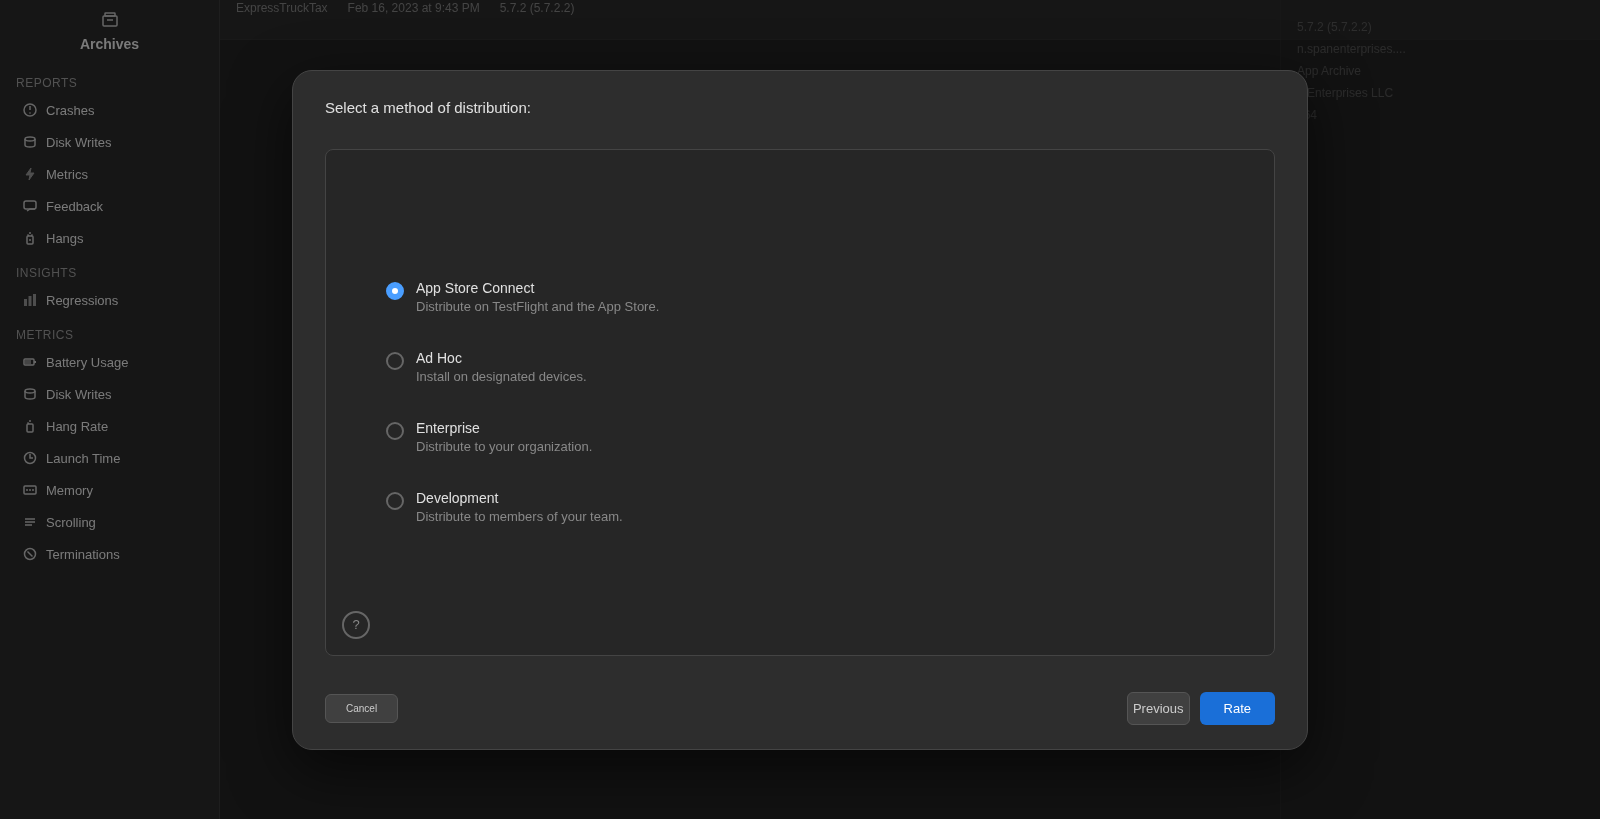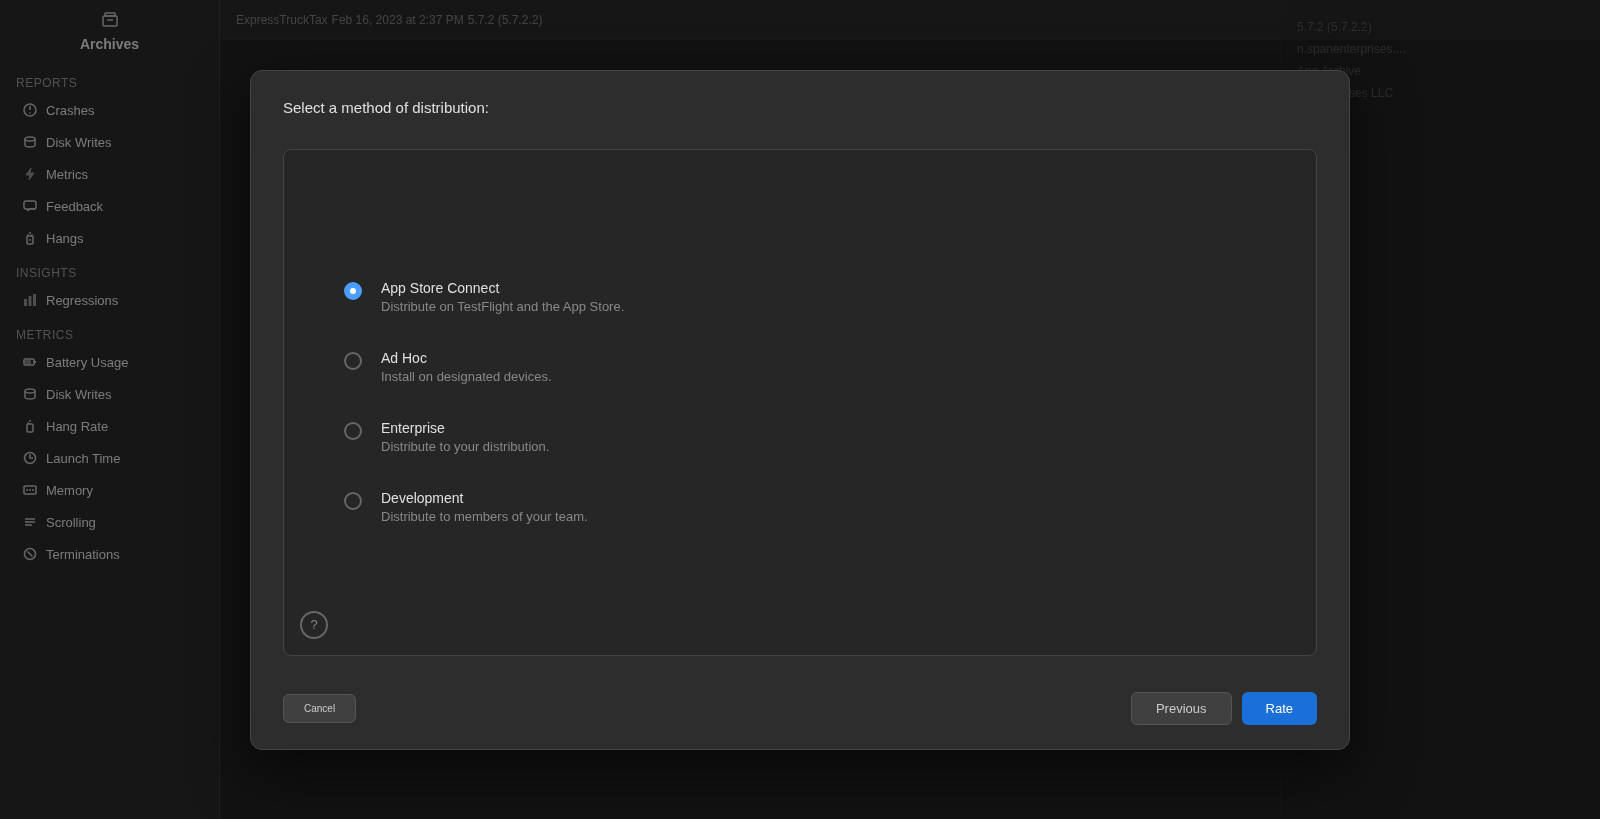--- a/index.html
+++ b/index.html
@@ -73,23 +73,22 @@
       right: 0; bottom: 0;
       background: #1e1e1e;
       opacity: 0.6;
     }
 
     .top-bar {
       height: 40px;
       background: #2a2a2a;
       border-bottom: 1px solid #333;
       display: flex;
-      align-items: center;
-      padding: 9px 16px;
-      gap: 4px;
+      padding: 1px 16px;
+      gap: 20px;
     }
 
     .top-bar-item {
       font-size: 12px;
       color: #aaa;
     }
 
     
     .overlay {
       position: absolute;
@@ -97,22 +96,22 @@
       width: 1600px;
       height: 819px;
       background: rgba(0,0,0,0.4);
       display: flex;
       align-items: center;
       justify-content: center;
     }
 
     .dialog {
       background: #2d2d2d;
-      border-radius: 12px;
-      width: 1100px;
+      border-radius: 20px;
+      width: 1016px;
       min-height: 680px;
       display: flex;
       flex-direction: column;
       box-shadow: 0 20px 60px rgba(0,0,0,0.6);
       border: 1px solid #444;
     }
 
     .dialog-header {
       padding: 28px 32px 16px 32px;
     }
@@ -139,21 +138,21 @@
       display: flex;
       flex-direction: column;
       justify-content: center;
       gap: 36px;
       position: relative;
     }
 
     .option-row {
       display: flex;
       align-items: flex-start;
-      gap: 19px;
+      gap: 12px;
     }
 
     .radio-btn {
       width: 18px;
       height: 18px;
       border-radius: 50%;
       border: 2px solid #666;
       flex-shrink: 0;
       margin-top: 2px;
       cursor: pointer;
@@ -231,21 +230,21 @@
       font-size: 10px;
       cursor: pointer;
     }
 
     .footer-right {
       display: flex;
       gap: 10px;
     }
 
     .btn-previous {
-      padding: 8px 24px;
+      padding: 8px 5px;
       background: #404040;
       border: 1px solid #555;
       border-radius: 6px;
       color: #ccc;
       font-size: 13px;
       cursor: pointer;
     }
 
     .btn-next {
       padding: 8px 24px;
@@ -428,21 +427,21 @@
           <line x1="4.5" y1="4.5" x2="9.5" y2="9.5" stroke="#aaa" stroke-width="1.5"></line>
         </svg>
     </span>
     <span>Terminations</span>
   </div>
 </div>
 
 <div class="main-content">
   <div class="top-bar">
     <span class="top-bar-item">ExpressTruckTax</span>
-    <span class="top-bar-item">Feb 16, 2023 at 2:37 PM</span>
+    <span class="top-bar-item">Feb 16, 2023 at 9:43 PM</span>
     <span class="top-bar-item">5.7.2 (5.7.2.2)</span>
   </div>
 
   <div class="right-panel">
     <div class="right-panel-item">5.7.2 (5.7.2.2)</div>
     <div class="right-panel-item">n.spanenterprises....</div>
     <div class="right-panel-item">App Archive</div>
     <div class="right-panel-item">n Enterprises LLC</div>
     <div class="right-panel-item">n64</div>
   </div>
@@ -470,21 +469,21 @@
           <div class="option-text">
             <span class="option-label">Ad Hoc</span>
             <span class="option-desc">Install on designated devices.</span>
           </div>
         </div>
 
         <div class="option-row">
           <div class="radio-btn unselected"></div>
           <div class="option-text">
             <span class="option-label">Enterprise</span>
-            <span class="option-desc">Distribute to your distribution.</span>
+            <span class="option-desc">Distribute to your organization.</span>
           </div>
         </div>
 
         <div class="option-row">
           <div class="radio-btn unselected"></div>
           <div class="option-text">
             <span class="option-label">Development</span>
             <span class="option-desc">Distribute to members of your team.</span>
           </div>
         </div>

